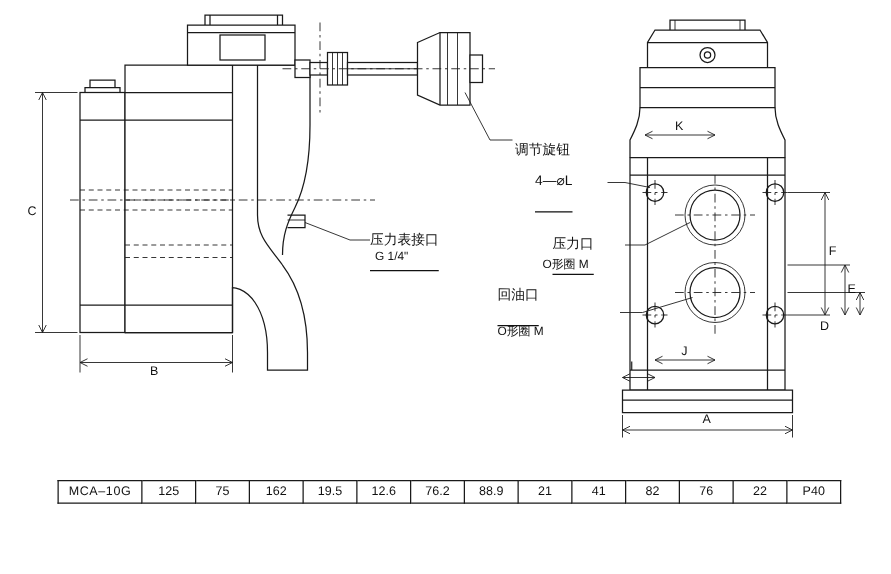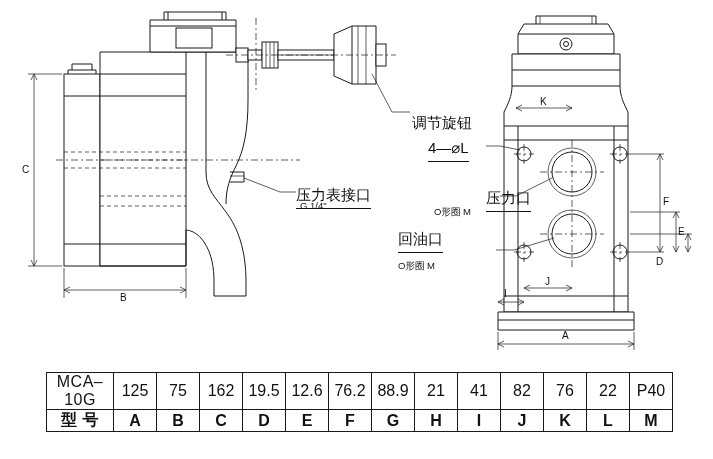--- a/index.html
+++ b/index.html
@@ -43,45 +43,45 @@
     stroke: #1a1a1a;
     stroke-width: 0.7;
     fill: none;
     stroke-dasharray: 4 3;
   }
   .fillw { fill: #ffffff; }
 
   
   .anno {
     position: absolute;
-    font-size: 15px;
+    font-size: 11px;
     color: #111;
     white-space: nowrap;
     line-height: 1.25;
   }
   .anno.small { font-size: 9.5px; }
   .anno u {
     text-decoration: none;
     border-bottom: 1px solid #111;
-    padding-bottom: 5px;
+    padding-bottom: 18px;
   }
   .dim {
     position: absolute;
     font-size: 10px;
     color: #111;
     white-space: nowrap;
   }
 
   
   table.spec {
     position: absolute;
     left: 46px;
-    top: 372px;
+    top: 384px;
     border-collapse: collapse;
-    font-size: 16px;
+    font-size: 10px;
     color: #111;
   }
   table.spec td {
     border: 1px solid #1a1a1a;
     text-align: center;
     height: 17px;
     padding: 0 2px;
   }
   table.spec td.name {
     width: 62px;
@@ -261,21 +261,21 @@
 
   <div class="anno" style="left:296px; top:186px;">
     <u>压力表接口</u>
   </div>
   <div class="anno small" style="left:300px; top:200px;">G 1/4"</div>
 
   <div class="anno" style="left:428px; top:139px;">
     <u>4—⌀L</u>
   </div>
 
-  <div class="anno" style="left:442px; top:189px;margin-left:44px;">
+  <div class="anno" style="left:442px; top:189px;">
     <u>压力口</u>
   </div>
   <div class="anno small" style="left:434px; top:206px;">O形圈 M</div>
 
   <div class="anno" style="left:398px; top:230px;">
     <u>回油口</u>
   </div>
   <div class="anno small" style="left:398px; top:260px;">O形圈 M</div>
 
   <div class="dim" style="left:22px; top:164px;">C</div>
@@ -299,32 +299,16 @@
         <td class="c">12.6</td>
         <td class="c">76.2</td>
         <td class="c">88.9</td>
         <td class="c">21</td>
         <td class="c">41</td>
         <td class="c">82</td>
         <td class="c">76</td>
         <td class="c">22</td>
         <td class="c">P40</td>
       </tr>
-      <tr class="hdr">
-        <td class="name">型  号</td>
-        <td class="c">A</td>
-        <td class="c">B</td>
-        <td class="c">C</td>
-        <td class="c">D</td>
-        <td class="c">E</td>
-        <td class="c">F</td>
-        <td class="c">G</td>
-        <td class="c">H</td>
-        <td class="c">I</td>
-        <td class="c">J</td>
-        <td class="c">K</td>
-        <td class="c">L</td>
-        <td class="c">M</td>
-      </tr>
     </tbody>
   </table>
 
 </div>
 
 </body></html>

